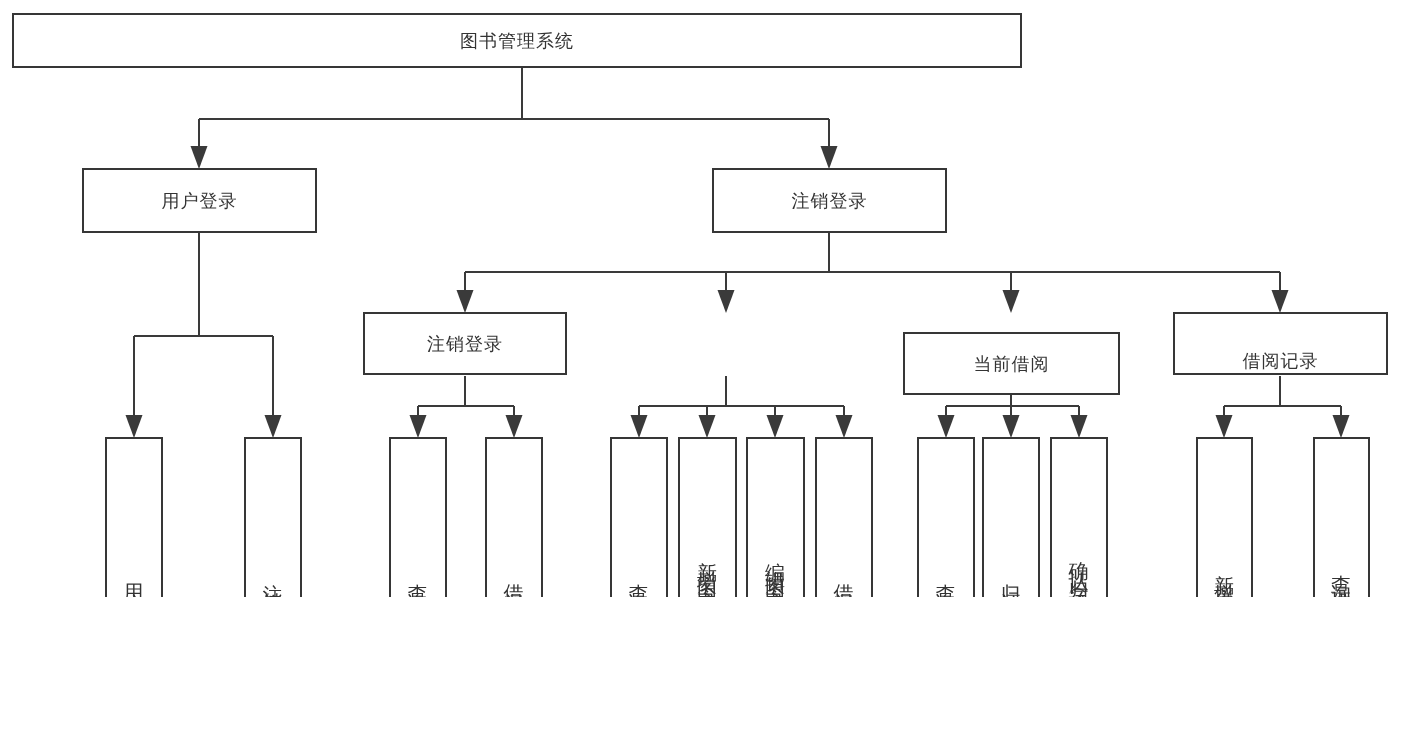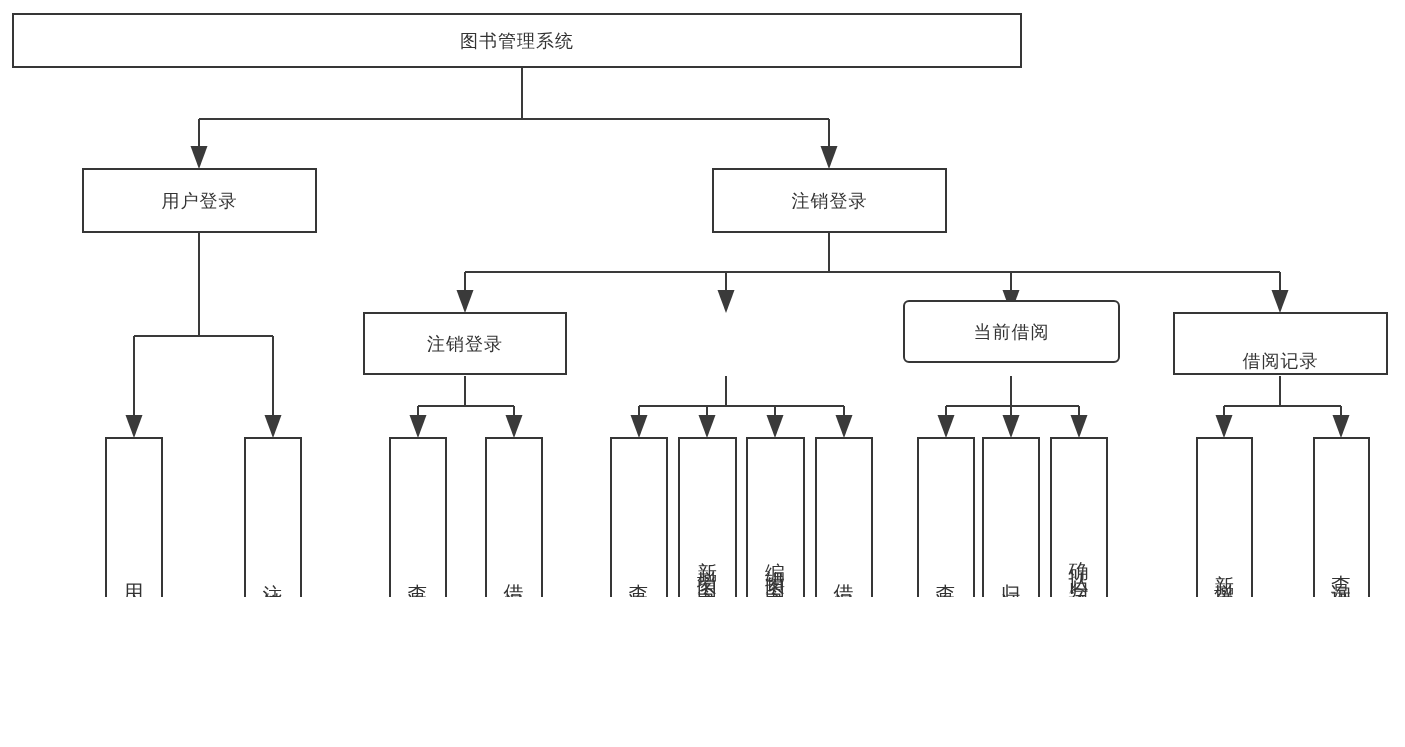--- a/index.html
+++ b/index.html
@@ -124,21 +124,21 @@
   <div class="hbox" style="left:82px; top:168px; width:235px; height:65px;">
     <span>用户登录</span>
   </div>
   <div class="hbox" style="left:712px; top:168px; width:235px; height:65px;">
     <span>注销登录</span>
   </div>
 
   <div class="hbox" style="left:363px; top:312px; width:204px; height:63px;">
     <span>注销登录</span>
   </div>
-  <div class="hbox" style="left:903px; top:300px; width:217px; height:63px;border-radius:6px;">
+  <div class="hbox" style="left:903px; top:332px; width:217px; height:63px;">
     <span>当前借阅</span>
   </div>
   <div class="hbox" style="left:1173px; top:312px; width:215px; height:63px;align-items:flex-end;">
     <span>借阅记录</span>
   </div>
 
   <div class="vbox" style="left:105px; top:437px; width:58px; height:298px;">
     <span>用户登录</span>
   </div>
   <div class="vbox" style="left:244px; top:437px; width:58px; height:298px;">

